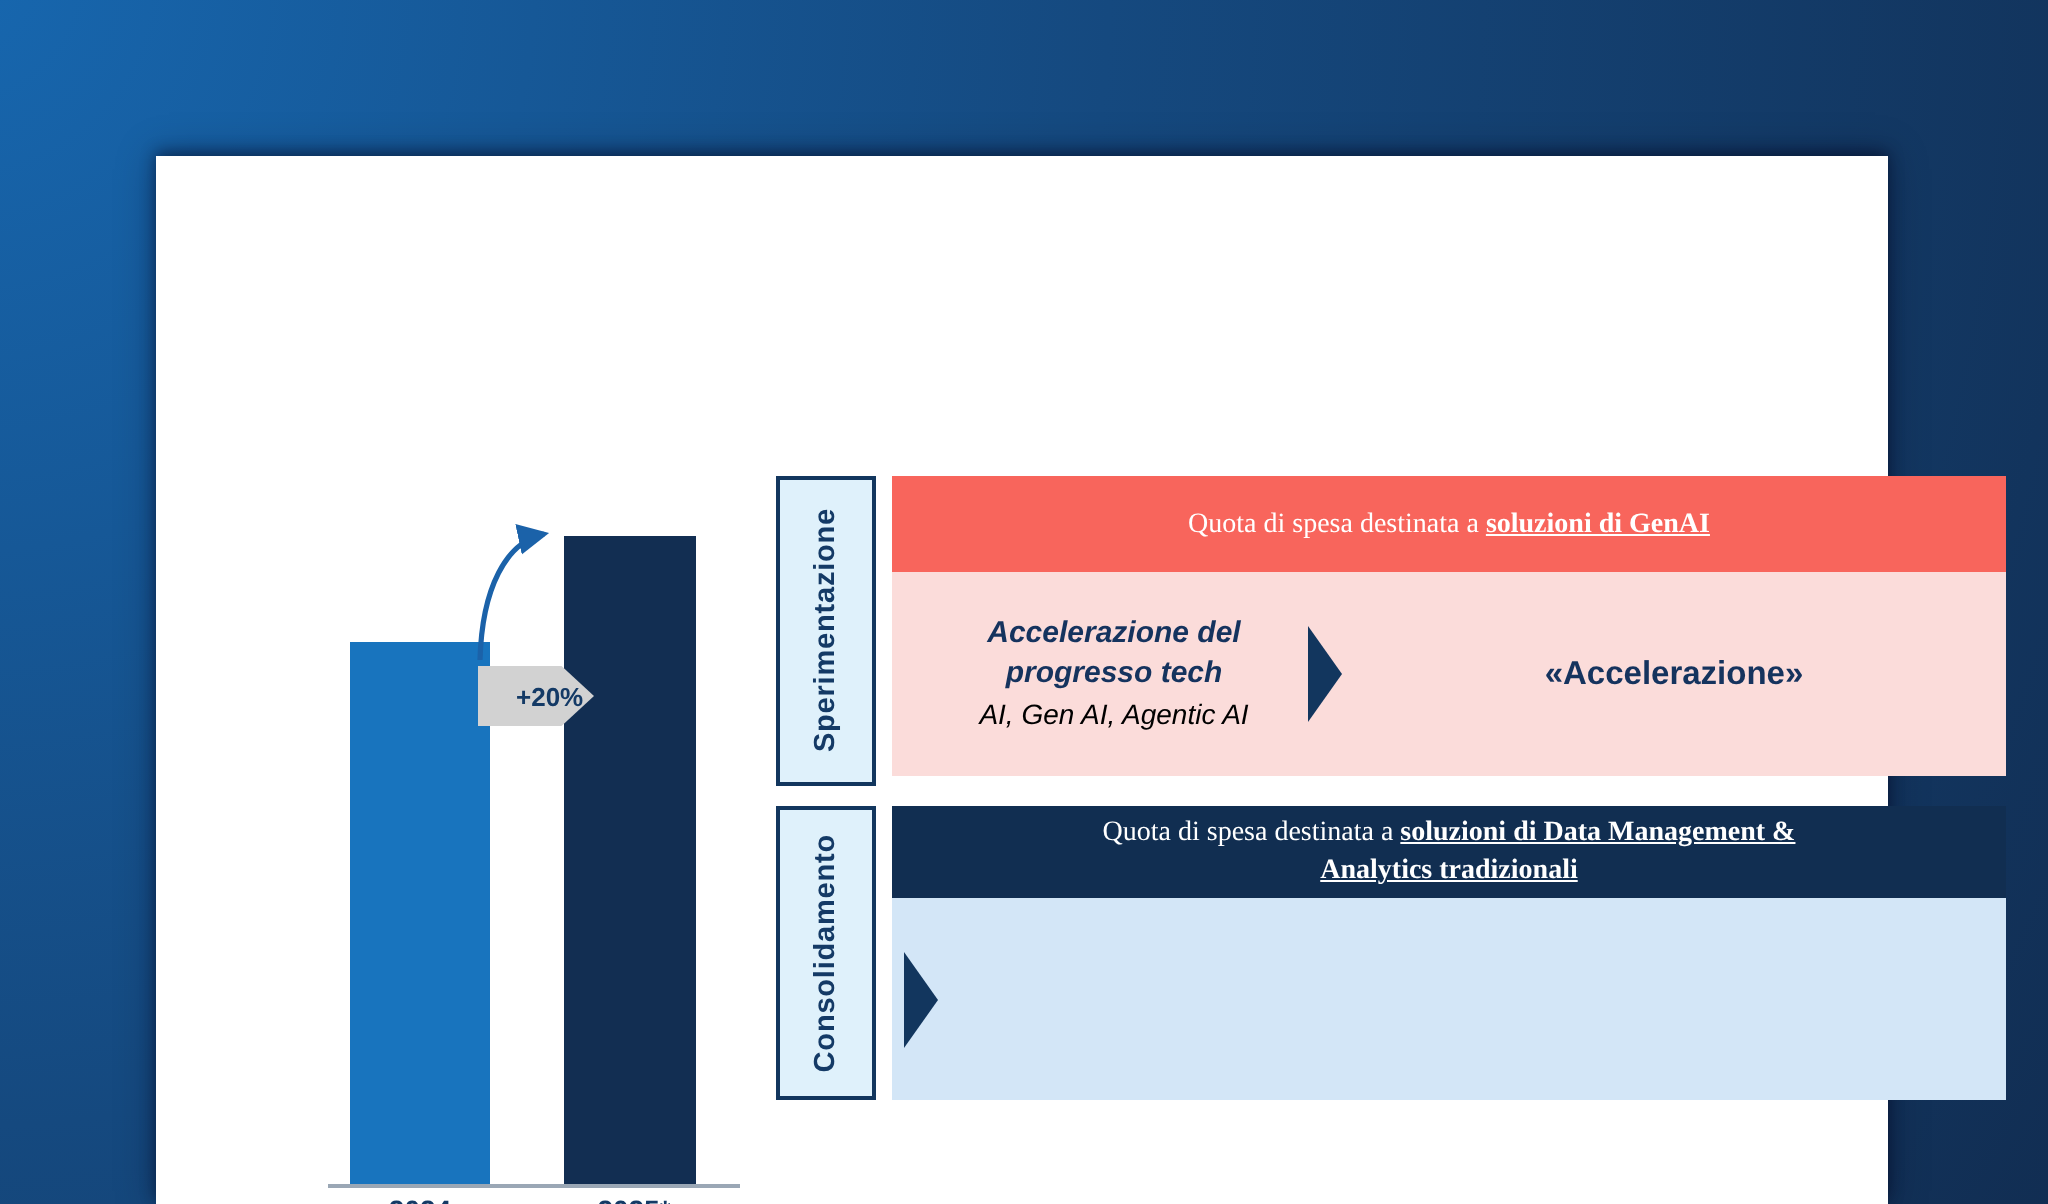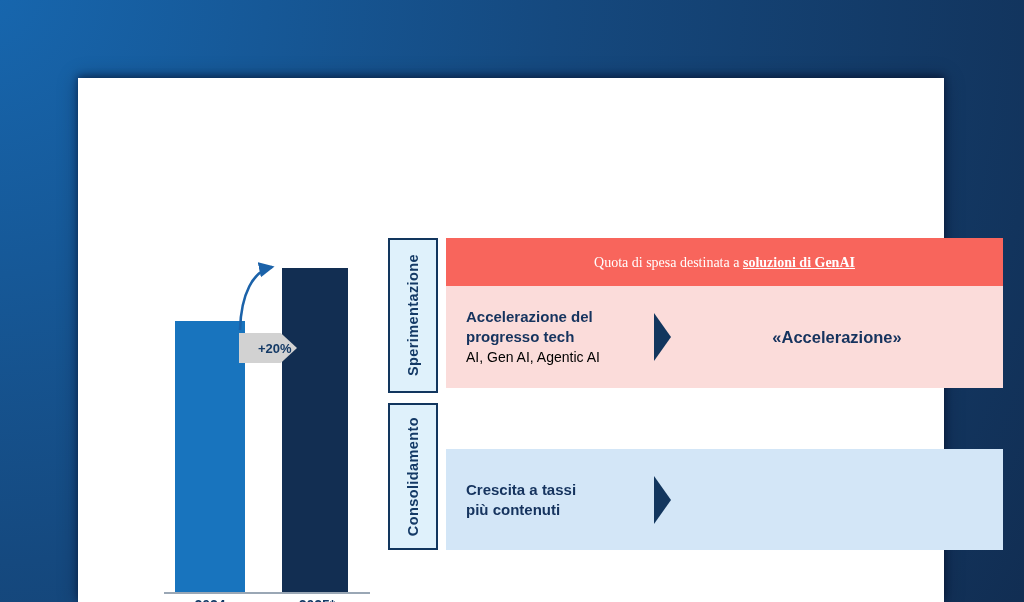--- a/index.html
+++ b/index.html
@@ -44,21 +44,21 @@
   .hdr{
     display:flex;flex-direction:column;align-items:center;justify-content:center;
     color:#ffffff;font-size:14px;line-height:19px;text-align:center;font-family:Liberation Serif, serif;
   }
   .hdr-red{top:160px;height:48px;background:#f8655c;}
   .hdr-navy{top:325px;height:46px;background:#112e51;}
   .emph{font-weight:700;text-decoration:underline;}
   .body{display:flex;align-items:center;}
   .body-pink{top:208px;height:102px;background:#fbdcda;}
   .body-blue{top:371px;height:101px;background:#d3e6f7;}
-  .body .left{width:182px;margin-left:20px;text-align:left;}
+  .body .left{width:182px;margin-left:20px;text-align:center;font-style:italic;}
   .t-bold{font-weight:700;color:#15335e;font-size:15px;line-height:20px;}
   .t-sub{color:#000000;font-size:14px;line-height:19px;margin-top:1px;}
   .tri{
     width:0;height:0;margin-left:6px;
     border-top:24px solid transparent;border-bottom:24px solid transparent;
     border-left:17px solid #12365e;
   }
   .body .right{flex:1;text-align:center;padding:0 8px;}
   .t-big{font-weight:700;color:#15335e;font-size:16.5px;line-height:21px;}
   .body-blue .t-big{line-height:20px;}
@@ -109,23 +109,26 @@
       <div class="tri"></div>
       <div class="right">
         <div class="t-big">«Accelerazione»</div>
       </div>
     </div>
 
     <div class="vbox vbox-cons">
       <span>Consolidamento</span>
     </div>
 
+    <div class="panel hdr hdr-navy">
+      <div>
+        <span>Quota di spesa destinata a</span>
+        <span class="emph">soluzioni di Data Management &amp;</span>
+      </div>
+      <div class="emph">Analytics tradizionali</div>
+    </div>
 
     <div class="panel body body-blue">
-      <div class="left">
-        <div class="t-bold">Crescita a tassi</div>
-        <div class="t-bold">più contenuti</div>
-      </div>
       <div class="tri"></div>
     </div>
 
   </div>
 </div>
 
 </body></html>

